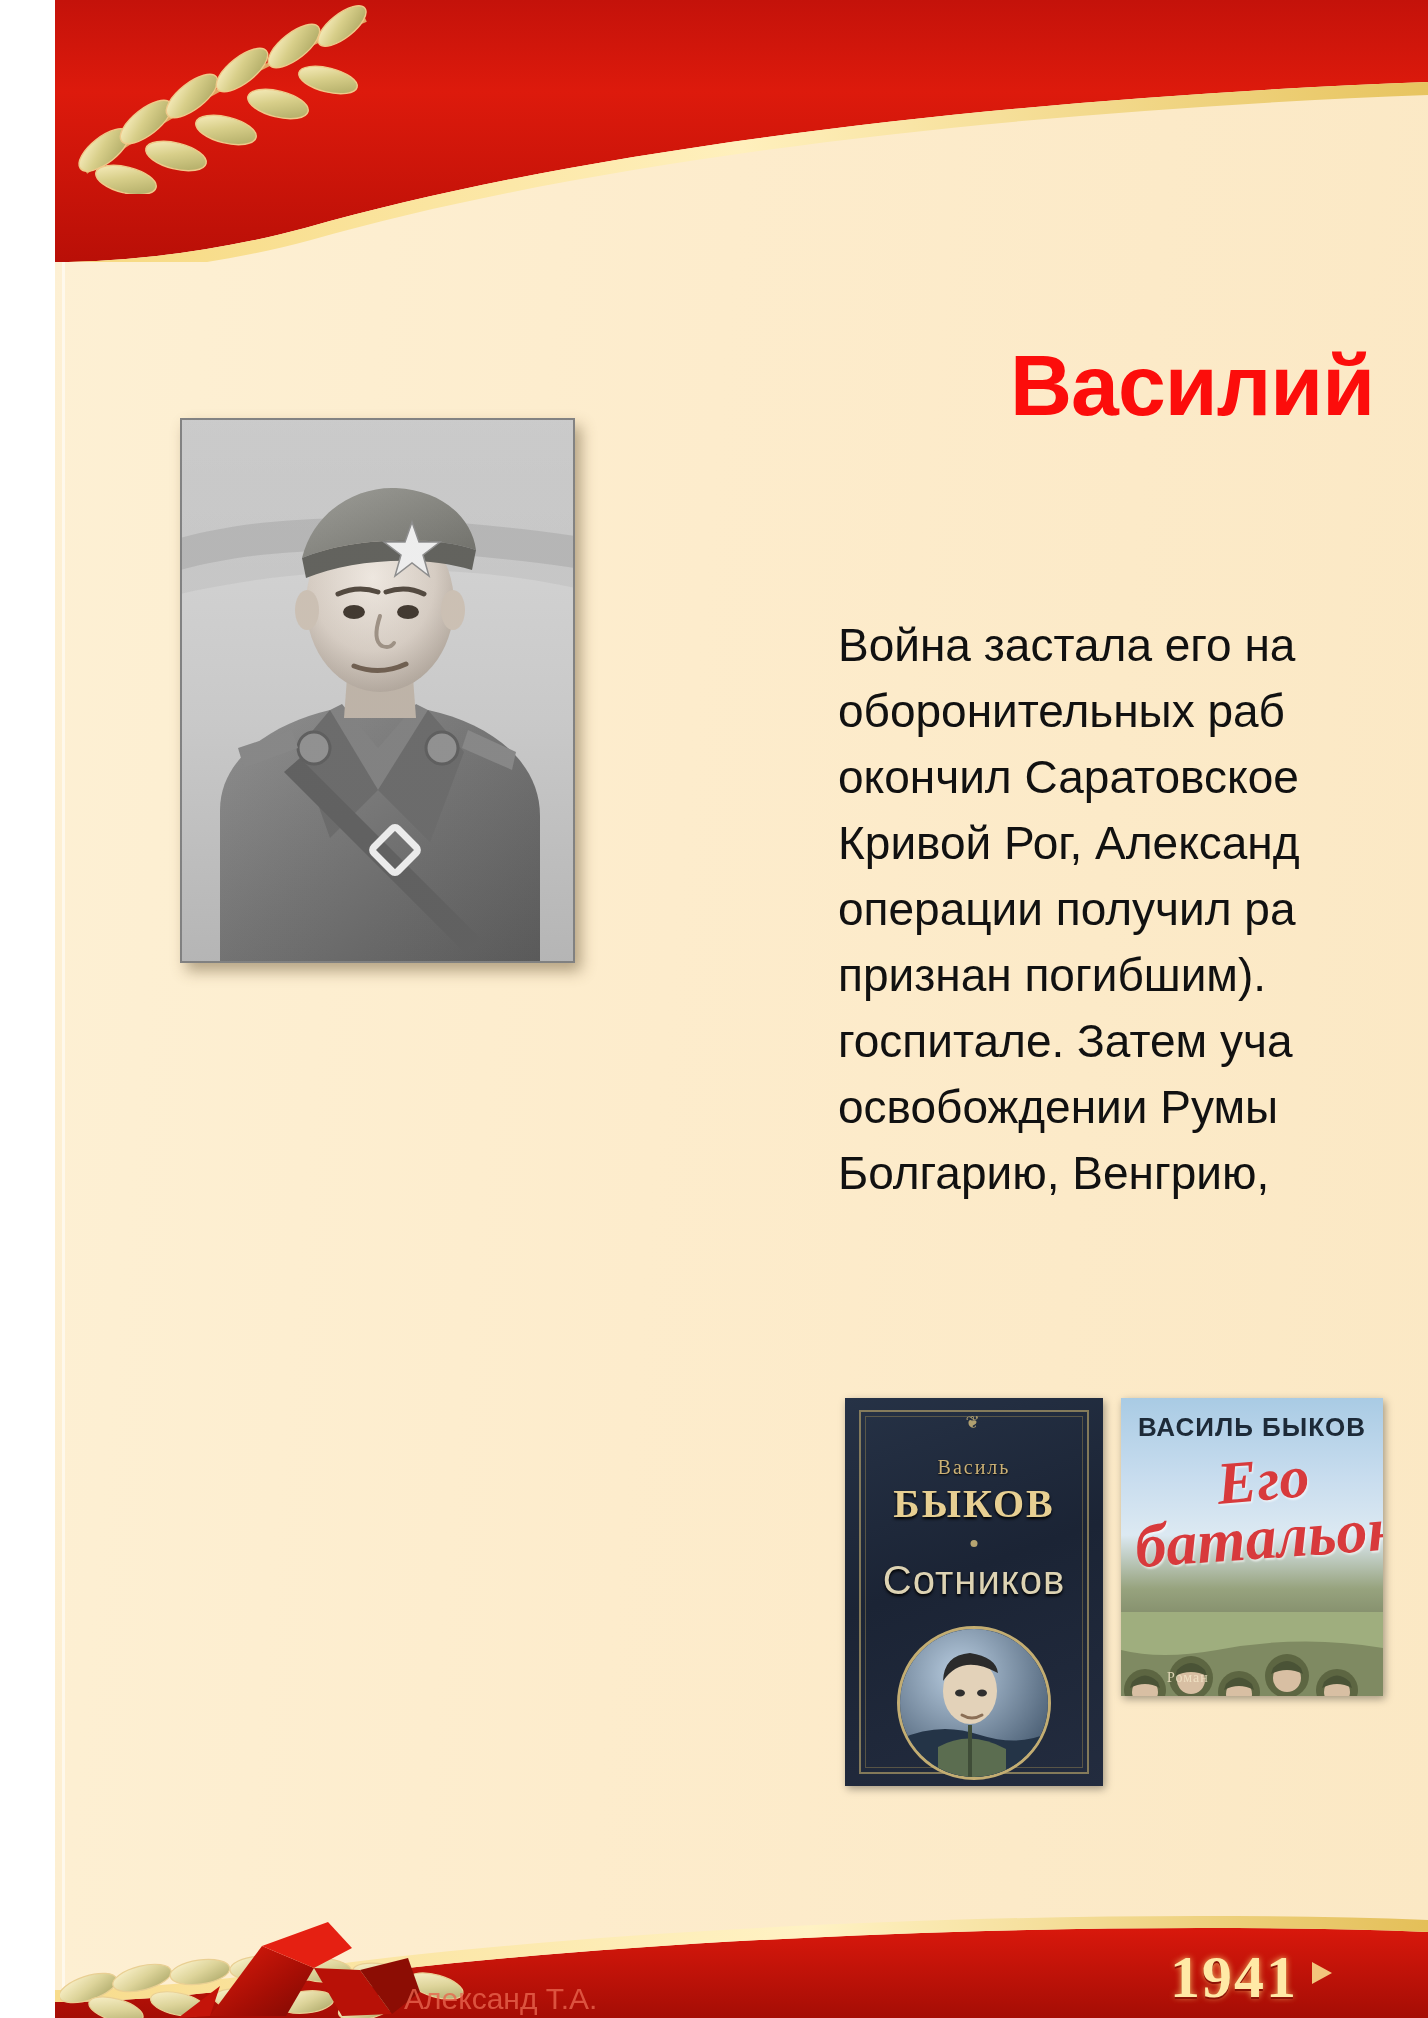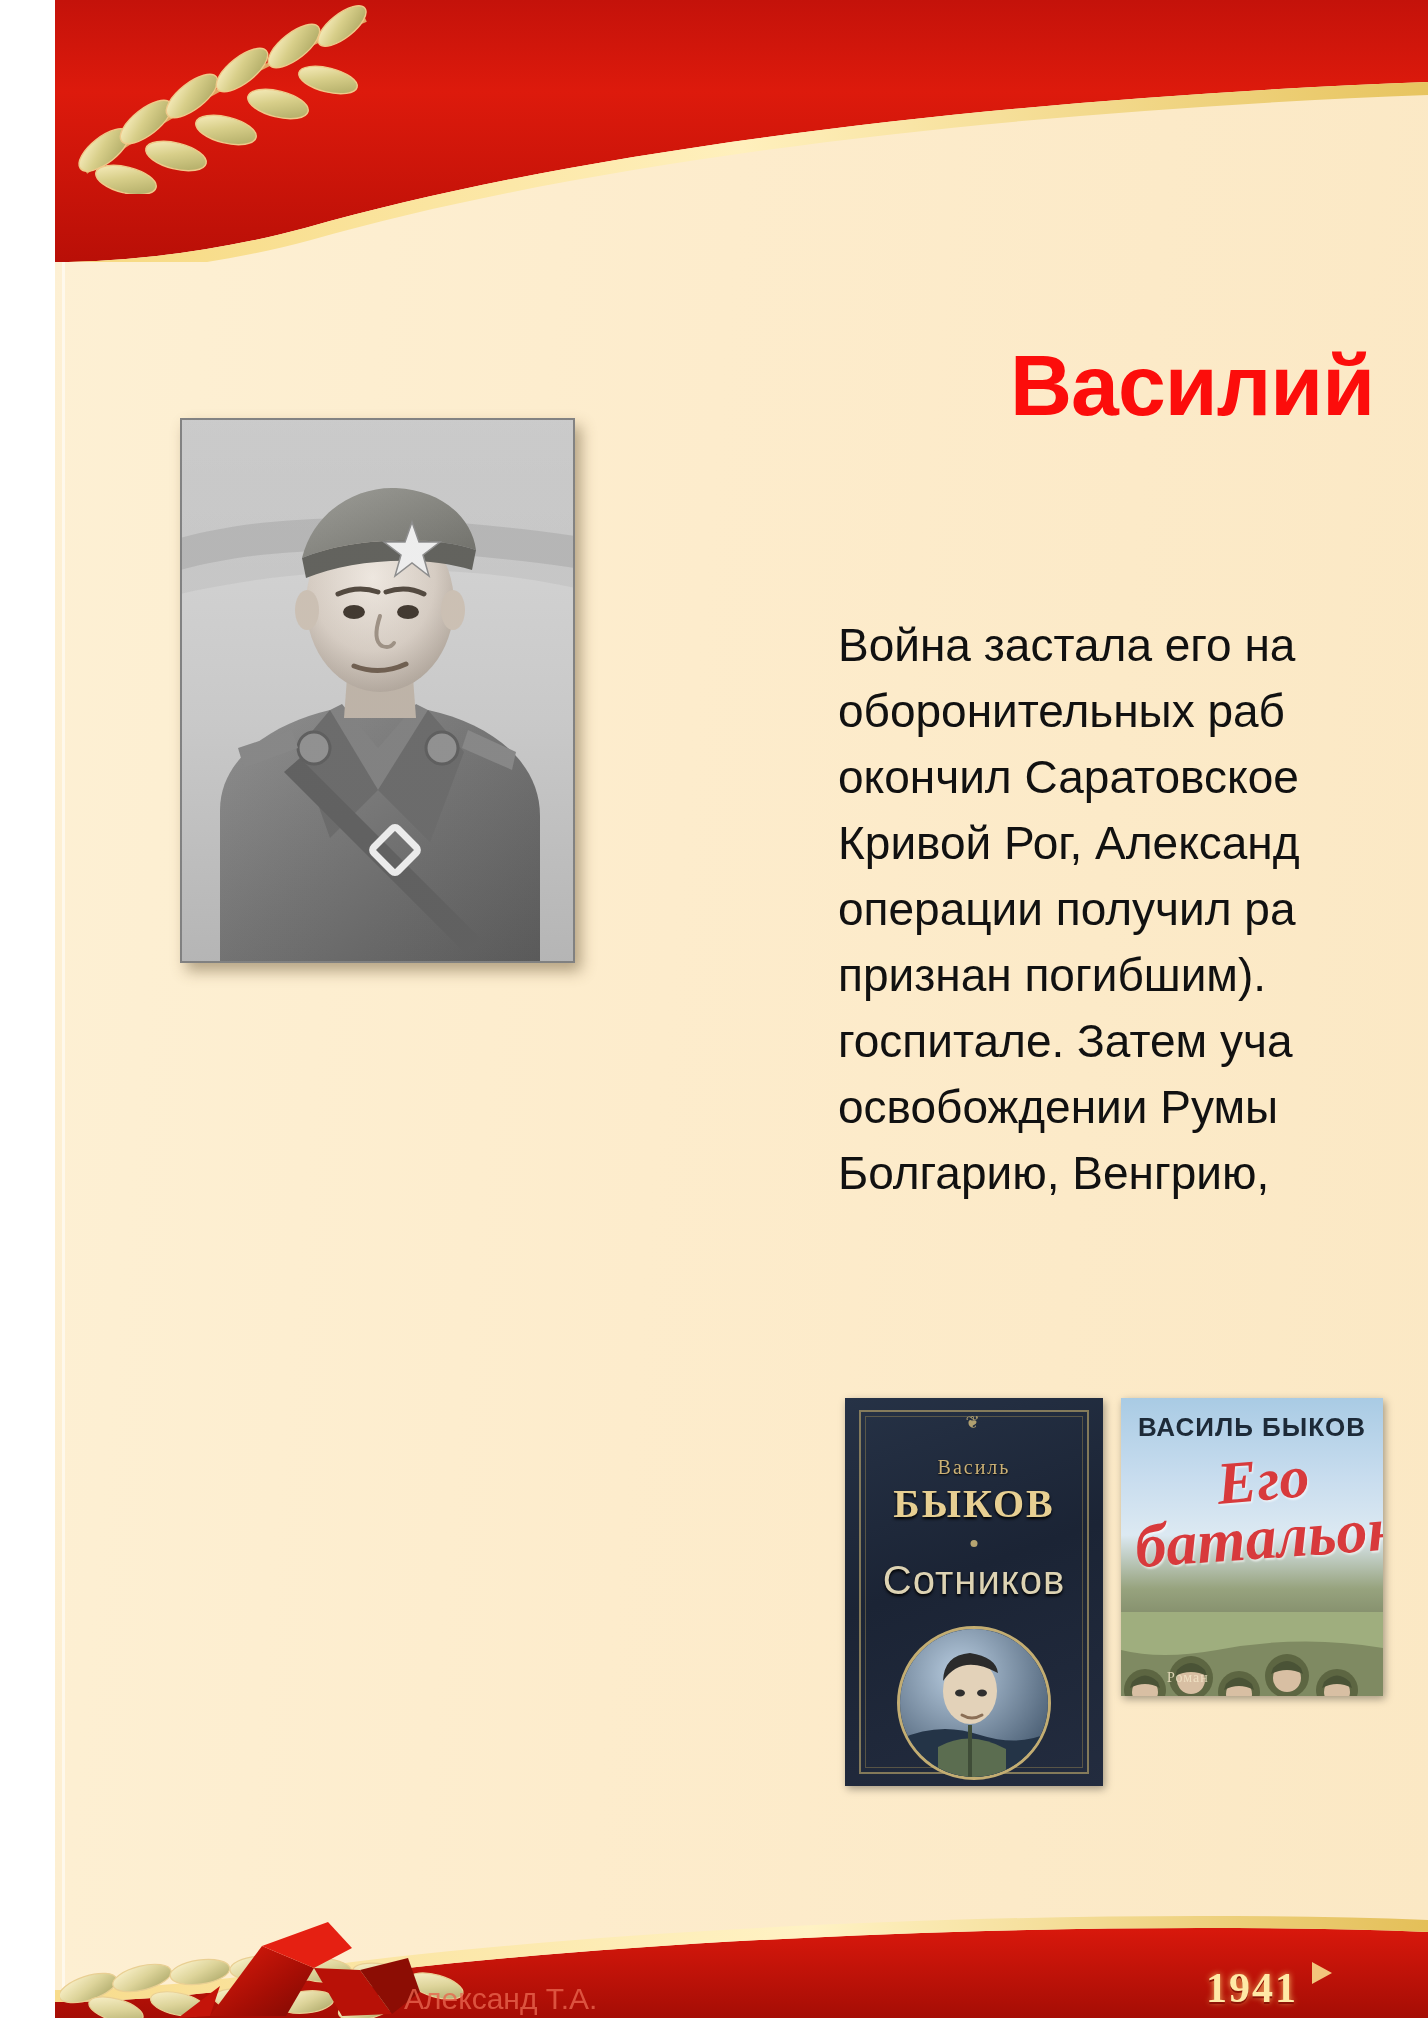--- a/index.html
+++ b/index.html
@@ -52,21 +52,21 @@
   .bottom-banner svg{display:block;}
 
   .ribbon-bl{
     position:absolute;left:60px;bottom:0px;width:420px;height:200px;z-index:7;
   }
 
   
   .year-label{
     position:absolute;right:130px;bottom:6px;z-index:9;
     font-family:"Liberation Serif","DejaVu Serif",serif;
-    font-size:42px;font-weight:700;letter-spacing:2px;
+    font-size:60px;font-weight:700;letter-spacing:2px;
     color:#ffe9a6;
     text-shadow:0 2px 0 #8d1206, 0 0 6px rgba(255,220,120,.85);
   }
   .year-arrow{
     position:absolute;right:96px;bottom:34px;z-index:9;
     width:0;height:0;border-top:11px solid transparent;
     border-bottom:11px solid transparent;border-left:20px solid #f7d98a;
     opacity:.9;
   }
 

